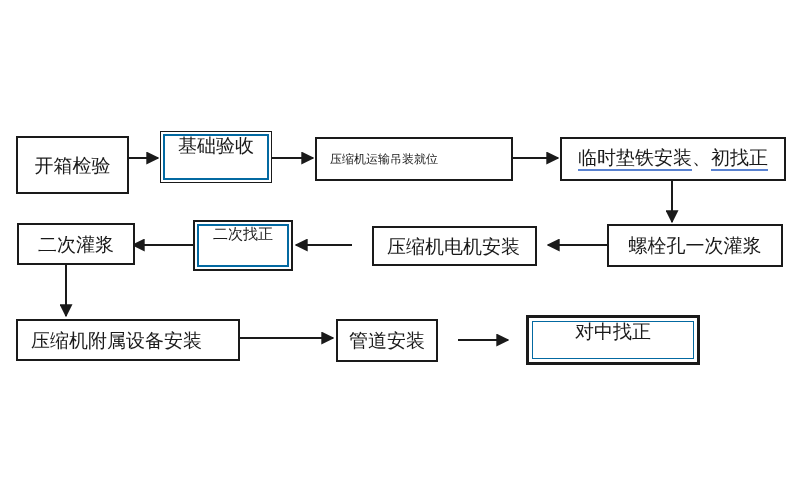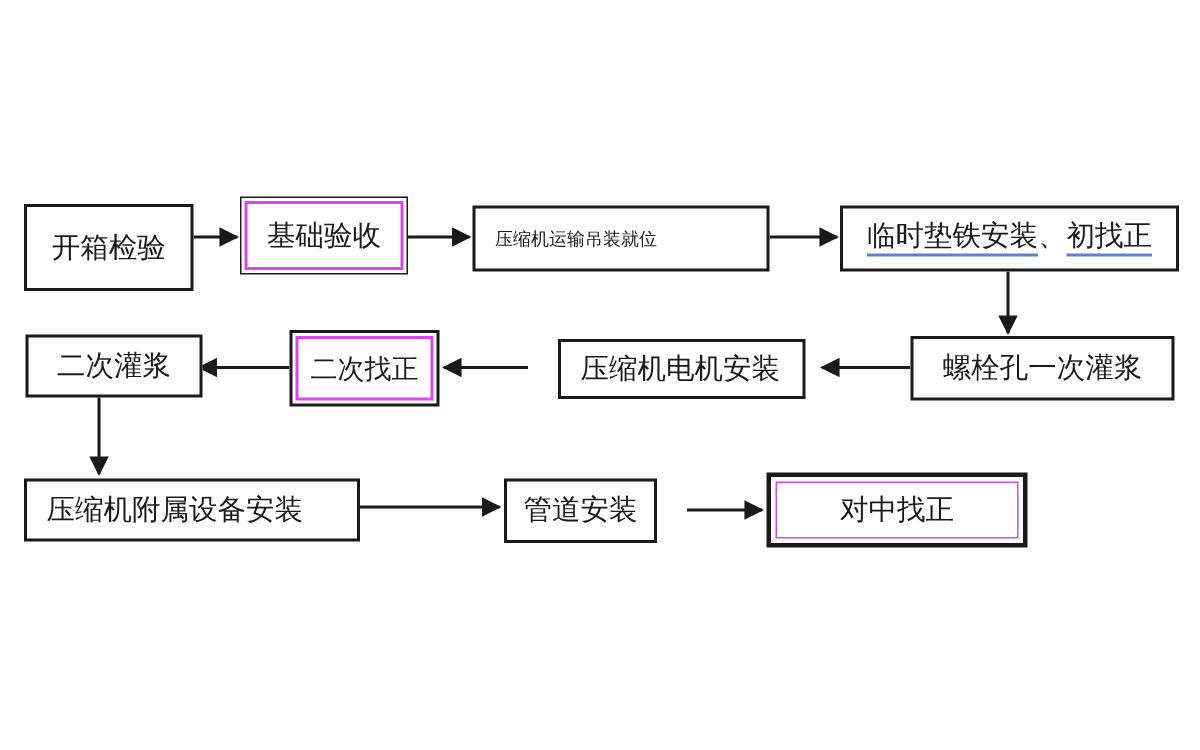--- a/index.html
+++ b/index.html
@@ -24,23 +24,22 @@
     line-height: 1;
     white-space: nowrap;
   }
   .node.align-left { justify-content: flex-start; padding-left: 13px; }
   .node.small-text { font-size: 12px; }
   .node.dbl { padding: 2px; }
   .node.dbl .inner {
     box-sizing: border-box;
     width: 100%;
     height: 100%;
-    border: 2px solid #d946ef;
+    border: 2px solid #0369a1;
     display: flex;
-    align-items: center;
     justify-content: center;
   }
   .node.dbl-thin-outer { border-width: 1px; }
   .node.dbl-thick-outer { border-width: 3px; padding: 3px; }
   .node.dbl-thick-outer .inner { border-width: 1px; }
   .u-blue {
     border-bottom: 2px solid #5b83d1;
     padding-bottom: 2px;
   }
   .sep { padding-bottom: 4px; }
@@ -98,35 +97,35 @@
   <div class="node" style="left:607px; top:224px; width:176px; height:43px;">
     <span>螺栓孔一次灌浆</span>
   </div>
 
   <div class="node align-left" style="left:372px; top:226px; width:165px; height:40px;">
     <span>压缩机电机安装</span>
   </div>
 
   <div class="node dbl" style="left:193px; top:220px; width:100px; height:51px;">
     <div class="inner">
-      <span style="font-size:18px;">二次找正</span>
+      <span style="font-size:15px;">二次找正</span>
     </div>
   </div>
 
   <div class="node" style="left:17px; top:223px; width:118px; height:42px;">
     <span>二次灌浆</span>
   </div>
 
   <div class="node align-left" style="left:16px; top:319px; width:224px; height:42px;">
     <span>压缩机附属设备安装</span>
   </div>
 
   <div class="node" style="left:336px; top:319px; width:102px; height:43px;">
     <span>管道安装</span>
   </div>
 
-  <div class="node dbl dbl-thick-outer" style="left:511px; top:315px; width:174px; height:50px;">
+  <div class="node dbl dbl-thick-outer" style="left:526px; top:315px; width:174px; height:50px;">
     <div class="inner">
       <span>对中找正</span>
     </div>
   </div>
 
 </div>
 
 </body></html>

